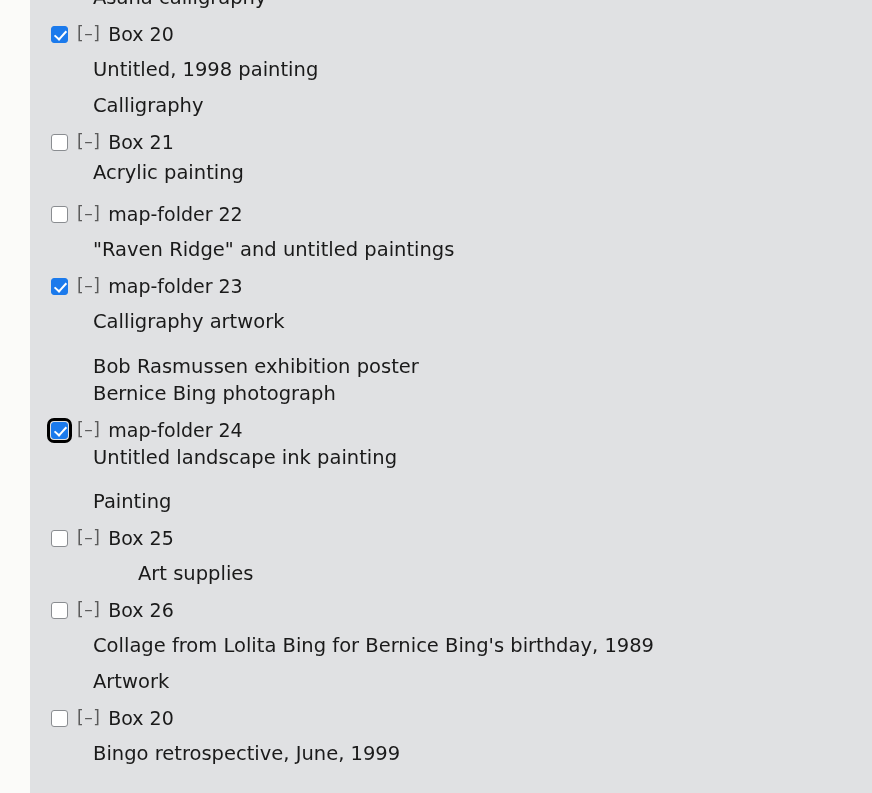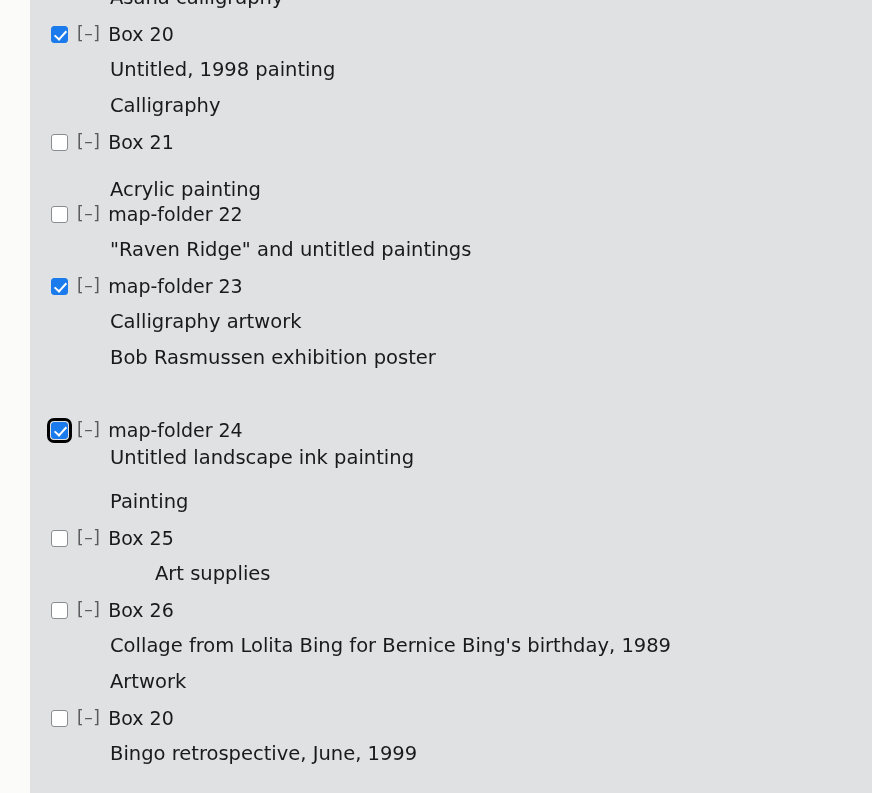--- a/index.html
+++ b/index.html
@@ -91,21 +91,21 @@
   }
 
   .label {
     flex: 0 0 auto;
     font-size: 19px;
     color: #1a1a1a;
     line-height: 1;
   }
 
   
-  .row.item-row { padding-left: 80px; }
+  .row.item-row { padding-left: 63px; }
   .row.item-row .label { font-size: 19.5px; color: #1a1a1a; }
 </style>
 </head>
 <body>
 
 <div id="page" style="background: rgb(251, 251, 249);">
   <div id="gutter"></div>
   <div id="tree-panel" style="background: rgb(224, 225, 227);">
       <div class="row item-row" style="top: -20px;">
         <span class="label">Asana calligraphy</span>
@@ -119,41 +119,44 @@
         <span class="label">Untitled, 1998 painting</span>
       </div>
       <div class="row item-row" style="top: 88px;">
         <span class="label">Calligraphy</span>
       </div>
       <div class="row container-row" style="top: 124px;">
         <span class="cb unchecked"></span>
         <span class="toggle">[–]</span>
         <span class="label">Box 21</span>
       </div>
-      <div class="row item-row" style="top: 172px;">
+      <div class="row item-row" style="top: 155px;">
         <span class="label">Acrylic painting</span>
       </div>
       <div class="row container-row" style="top: 196px;">
         <span class="cb unchecked"></span>
         <span class="toggle">[–]</span>
         <span class="label">map-folder 22</span>
       </div>
       <div class="row item-row" style="top: 232px;">
         <span class="label">"Raven Ridge" and untitled paintings</span>
       </div>
       <div class="row container-row" style="top: 268px;">
         <span class="cb checked"></span>
         <span class="toggle">[–]</span>
         <span class="label">map-folder 23</span>
       </div>
       <div class="row item-row" style="top: 304px;">
         <span class="label">Calligraphy artwork</span>
       </div>
-      <div class="row item-row" style="top: 340px;">
+      <div class="row item-row" style="top: 340px; align-items: flex-end;">
         <span class="label">Bob Rasmussen exhibition poster</span>
+      </div>
+      <div class="row item-row" style="top: 376px;">
+        <span class="label">Bernice Bing photograph</span>
       </div>
       <div class="row container-row" style="top: 412px;">
         <span class="cb checked focused"></span>
         <span class="toggle">[–]</span>
         <span class="label">map-folder 24</span>
       </div>
       <div class="row item-row" style="top: 440px;">
         <span class="label">Untitled landscape ink painting</span>
       </div>
       <div class="row item-row" style="top: 484px;">

